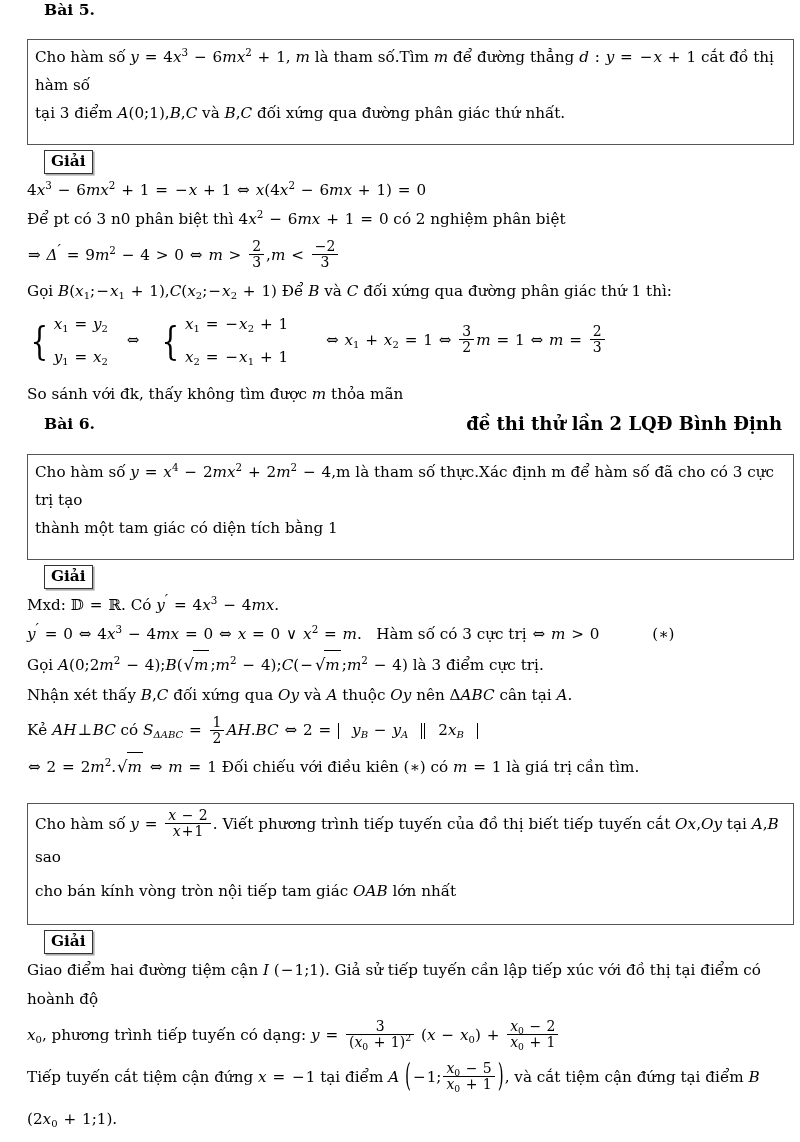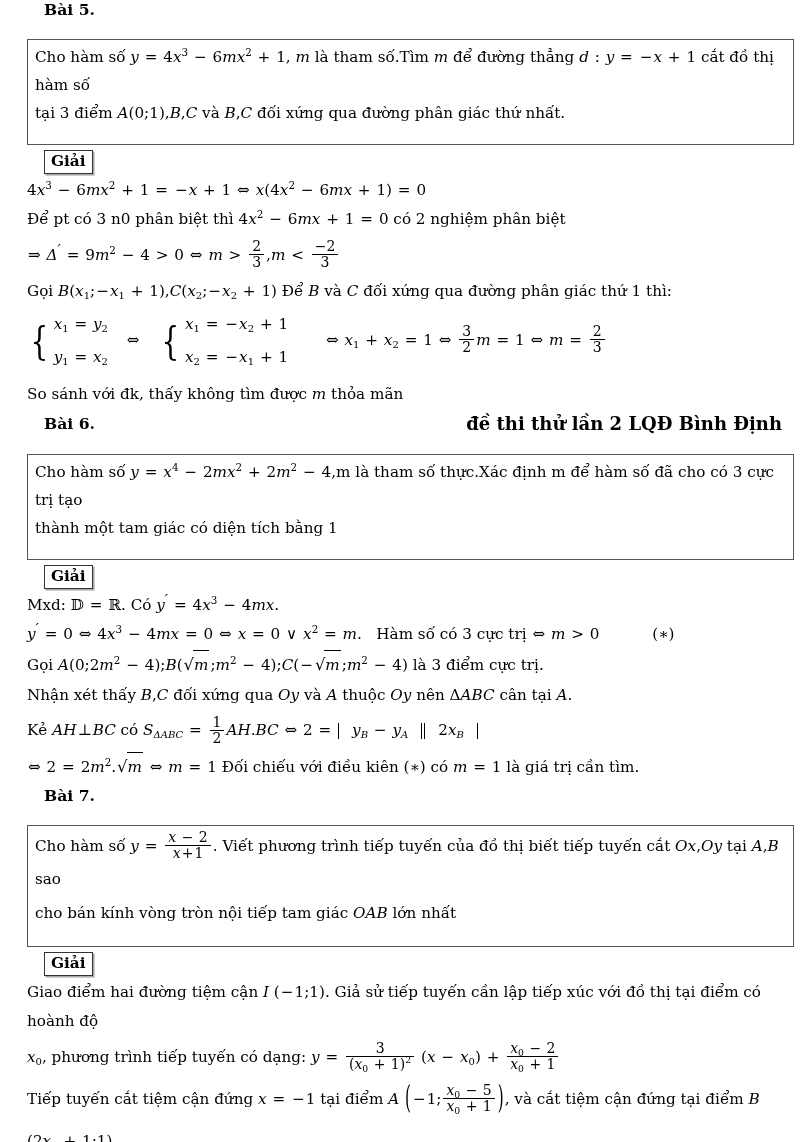--- a/index.html
+++ b/index.html
@@ -280,21 +280,20 @@
   </div>
 
   <div class="line">
     <span class="op">⇔</span> <span class="mn">2</span> <span class="op">=</span> <span class="mn">2</span><span class="mi">m</span><sup class="en">2</sup>.<span class="sqrt"><span class="rad"><span class="mi">m</span></span></span> <span class="op">⇔</span> <span class="mi">m</span> <span class="op">=</span> <span class="mn">1</span>
     <span>Đối chiếu với điều kiên</span>
     <span class="mn">(∗)</span> có <span class="mi">m</span> <span class="op">=</span> <span class="mn">1</span>
     <span>là giá trị cần tìm.</span>
   </div>
 
   
-  <div class="bai-title" style="margin-top:3px;">Bài 7.</div>
 
   <div class="stmt-box" style="line-height:2.2;">
     <div>
       <span>Cho hàm số</span>
       <span class="mi">y</span> <span class="op">=</span>
       <span class="frac"><span class="num"><span class="mi">x</span> <span class="op">−</span> <span class="mn">2</span></span><span class="den"><span class="mi">x</span><span class="op">+</span><span class="mn">1</span></span></span>.
       <span>Viết phương trình tiếp tuyến của đồ thị biết tiếp tuyến cắt</span>
       <span class="mi">Ox</span>,<span class="mi">Oy</span> tại <span class="mi">A</span>,<span class="mi">B</span>
       <span>sao</span>
     </div>

